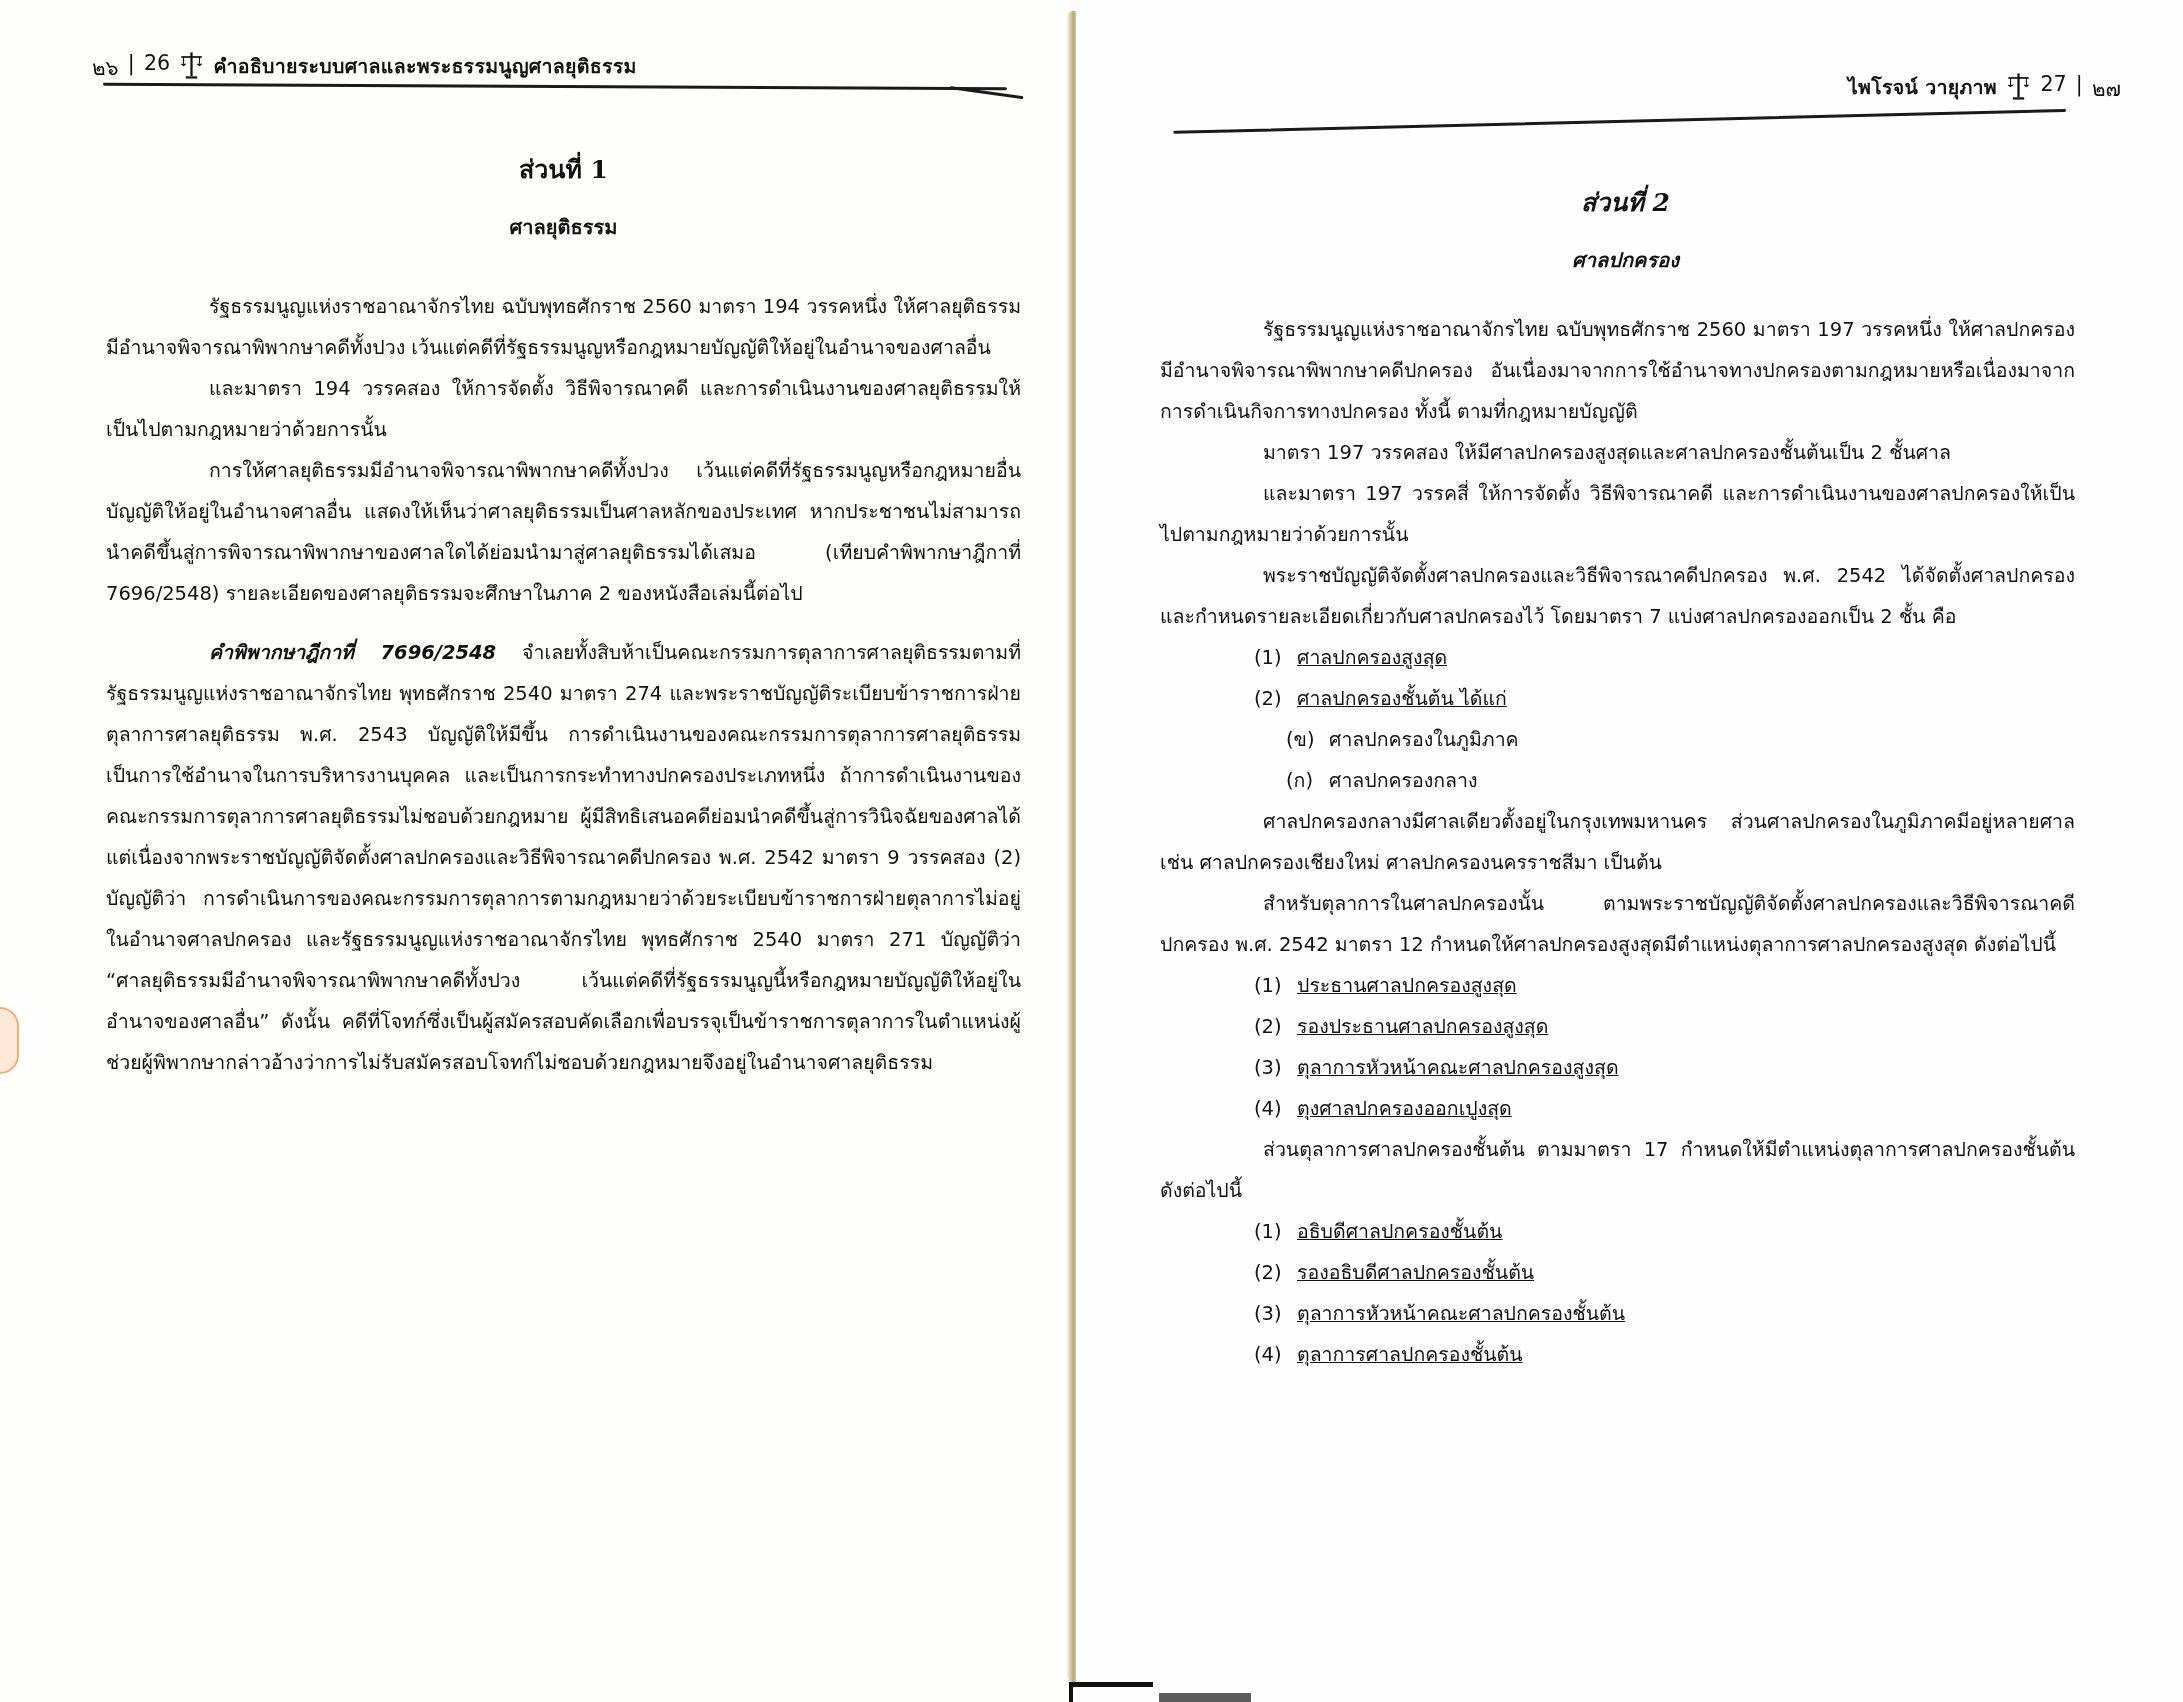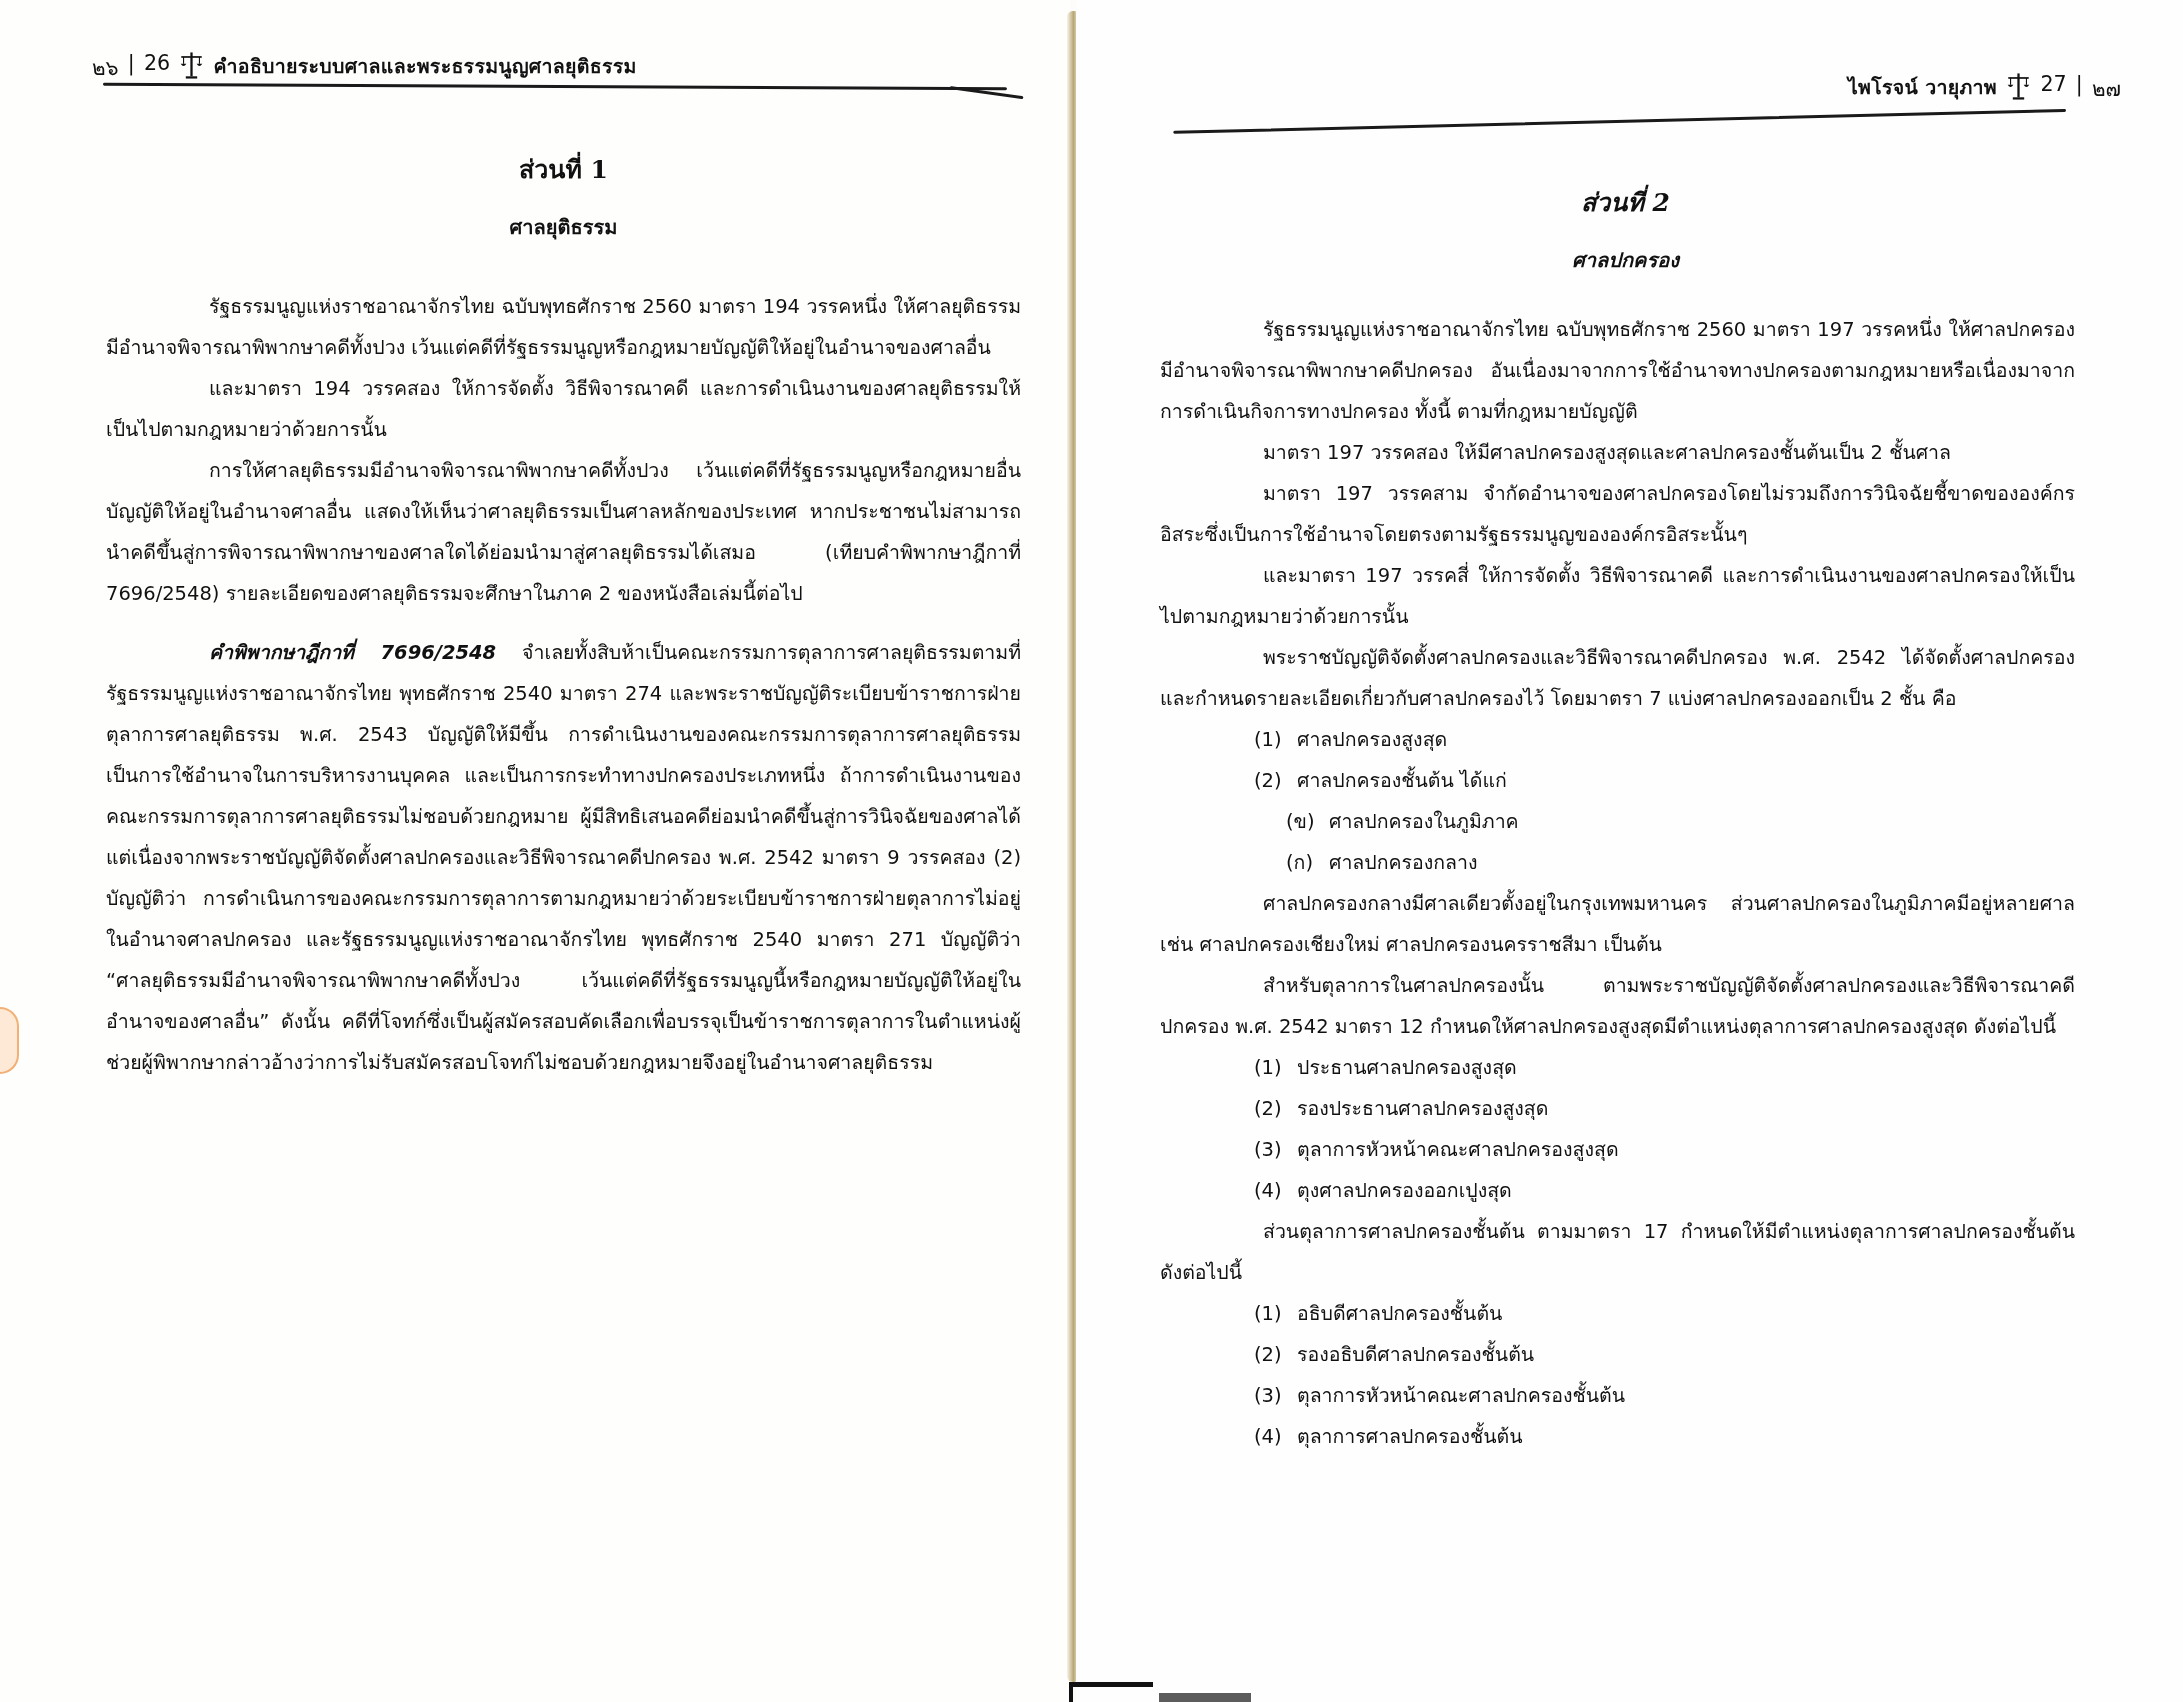--- a/index.html
+++ b/index.html
@@ -65,21 +65,21 @@
       text-align: center; font-weight: bold; font-family: "DejaVu Serif", serif;
     }
     .section-num { font-size: 25px; line-height: 40px; }
     .section-title { font-size: 20px; line-height: 40px; margin-top: 17px; margin-bottom: 23px; }
     .left-heading { position: absolute; left: 106px; top: 150px; width: 915px; }
     .right-heading { position: absolute; left: 1167px; top: 183px; width: 915px; }
     p { margin: 0; }
     .indent { text-indent: 103px; }
     .gap { margin-top: 18.3px; }
     .case-title { font-style: italic; font-weight: bold; }
-    .list-item { padding-left: 94px; }
+    .list-item { padding-left: 94px; text-decoration: underline; }
     .sublist-item { padding-left: 126px; }
     .list-item .n, .sublist-item .n { display: inline-block; width: 43px; }
   </style>
 </head>
 <body>
 
 <div class="spread">
 
   <div class="page page-left">
     <div class="tab-mark"></div>
@@ -136,21 +136,20 @@
     <div class="head-rule rule-right" style="left:97px;"></div>
 
     <div class="right-heading" style="left:92px;font-style:italic;">
       <div class="section-num">ส่วนที่ 2</div>
       <div class="section-title">ศาลปกครอง</div>
     </div>
 
     <div class="body-col right-col" style="left:84px;">
       <p class="indent">รัฐธรรมนูญแห่งราชอาณาจักรไทย ฉบับพุทธศักราช 2560 มาตรา 197 วรรคหนึ่ง ให้ศาลปกครองมีอำนาจพิจารณาพิพากษาคดีปกครอง อันเนื่องมาจากการใช้อำนาจทางปกครองตามกฎหมายหรือเนื่องมาจากการดำเนินกิจการทางปกครอง ทั้งนี้ ตามที่กฎหมายบัญญัติ</p>
       <p class="indent">มาตรา 197 วรรคสอง ให้มีศาลปกครองสูงสุดและศาลปกครองชั้นต้นเป็น 2 ชั้นศาล</p>
-      <p class="indent">มาตรา 197 วรรคสาม จำกัดอำนาจของศาลปกครองโดยไม่รวมถึงการวินิจฉัยชี้ขาดขององค์กรอิสระซึ่งเป็นการใช้อำนาจโดยตรงตามรัฐธรรมนูญขององค์กรอิสระนั้นๆ</p>
       <p class="indent">และมาตรา 197 วรรคสี่ ให้การจัดตั้ง วิธีพิจารณาคดี และการดำเนินงานของศาลปกครองให้เป็นไปตามกฎหมายว่าด้วยการนั้น</p>
       <p class="indent">พระราชบัญญัติจัดตั้งศาลปกครองและวิธีพิจารณาคดีปกครอง พ.ศ. 2542 ได้จัดตั้งศาลปกครองและกำหนดรายละเอียดเกี่ยวกับศาลปกครองไว้ โดยมาตรา 7 แบ่งศาลปกครองออกเป็น 2 ชั้น คือ</p>
 
       <div class="list-item">
         <span class="n">(1)</span><span>ศาลปกครองสูงสุด</span>
       </div>
       <div class="list-item">
         <span class="n">(2)</span><span>ศาลปกครองชั้นต้น ได้แก่</span>
       </div>
       <div class="sublist-item">

